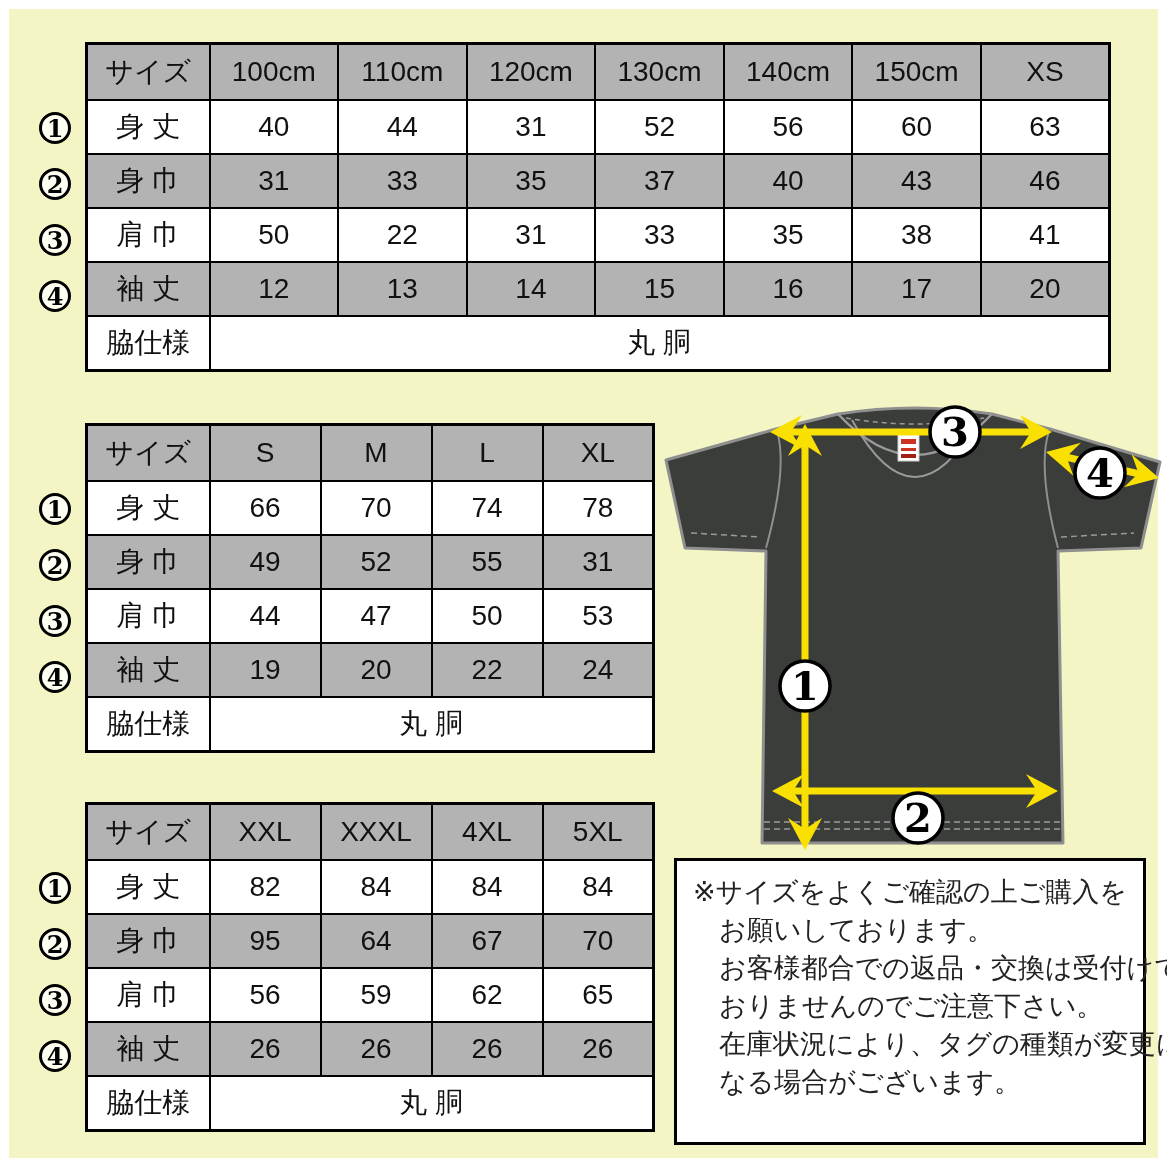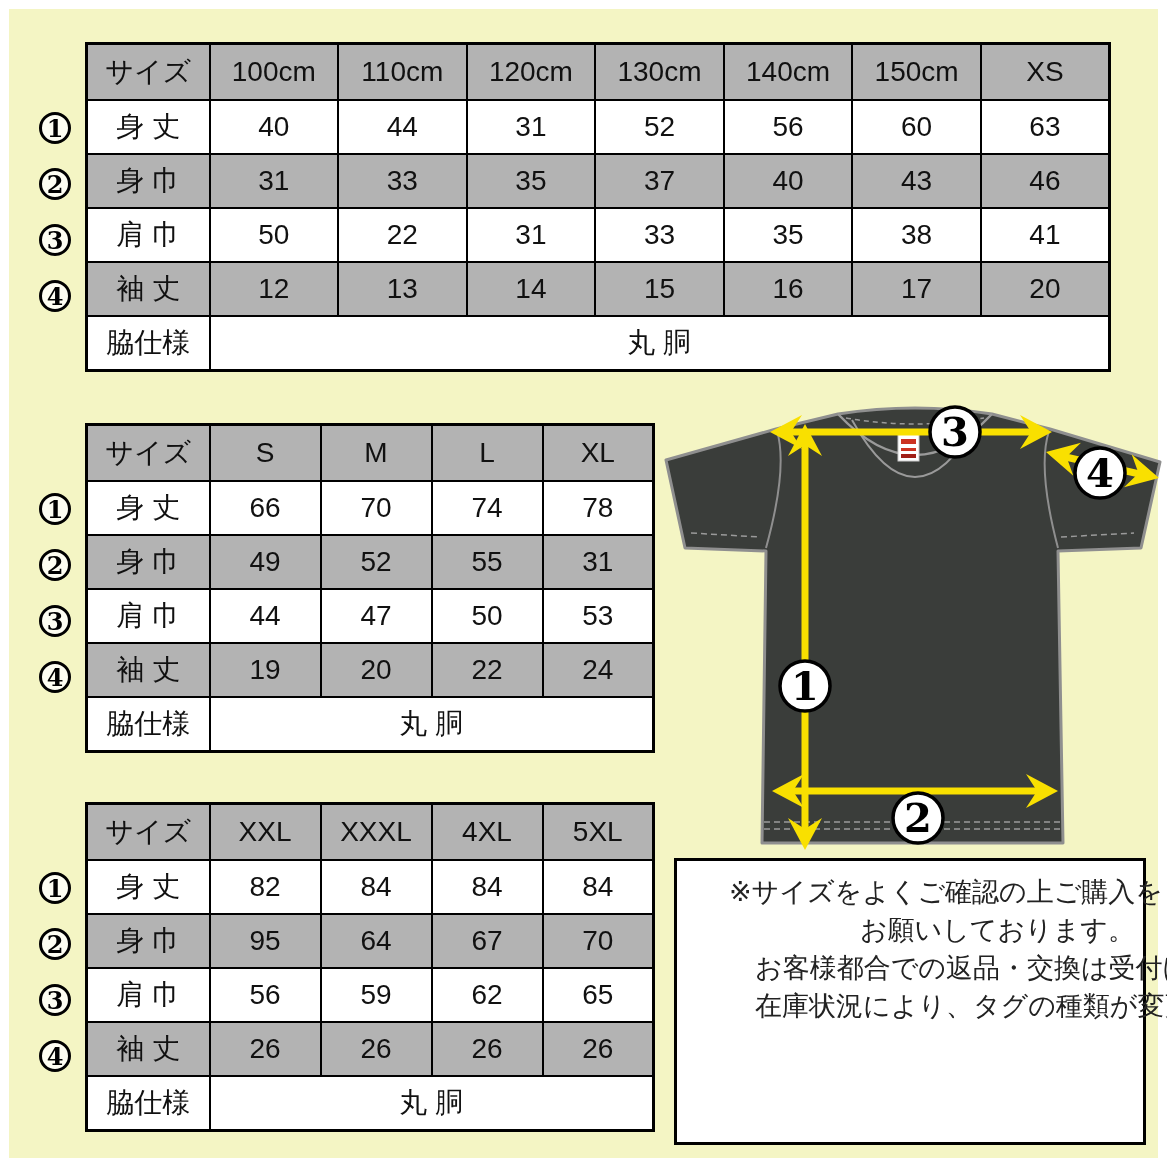--- a/index.html
+++ b/index.html
@@ -74,22 +74,22 @@
     position:absolute;
     left:674px;top:858px;width:472px;height:287px;
     background:#ffffff;
     border:3px solid #000;
     box-sizing:border-box;
     padding:12px 8px 8px 16px;
     color:#222;
     font-size:27px;
     line-height:38px;
   }
-  .note-line{white-space:nowrap;margin-left:36px;}
-  .note-line.indent{padding-left:26px;text-align:right;}
+  .note-line{white-space:nowrap;}
+  .note-line.indent{padding-left:26px;}
 </style>
 </head>
 <body>
 
 <div class="canvas">
   <div class="yellow-bg"></div>
 
   <div class="size-table" style="left:85px;top:42px;">
       <div class="row-marker" style="left: -46px; top: 70px;">1</div>
       <div class="row-marker" style="left: -46px; top: 126px;">2</div>
@@ -349,15 +349,17 @@
         <circle class="marker-circle" cx="258" cy="420" r="25"></circle>
         <text class="marker-num" x="258" y="434">2</text>
       </g>
     </svg>
   </div>
 
   <div class="note-box">
     <div class="note-line">※サイズをよくご確認の上ご購入を</div>
     <div class="note-line indent">お願いしております。</div>
     <div class="note-line indent">お客様都合での返品・交換は受付けて</div>
+    <div class="note-line indent">おりませんのでご注意下さい。</div>
     <div class="note-line indent">在庫状況により、タグの種類が変更に</div>
+    <div class="note-line indent">なる場合がございます。</div>
   </div>
 </div>
 
 </body></html>

